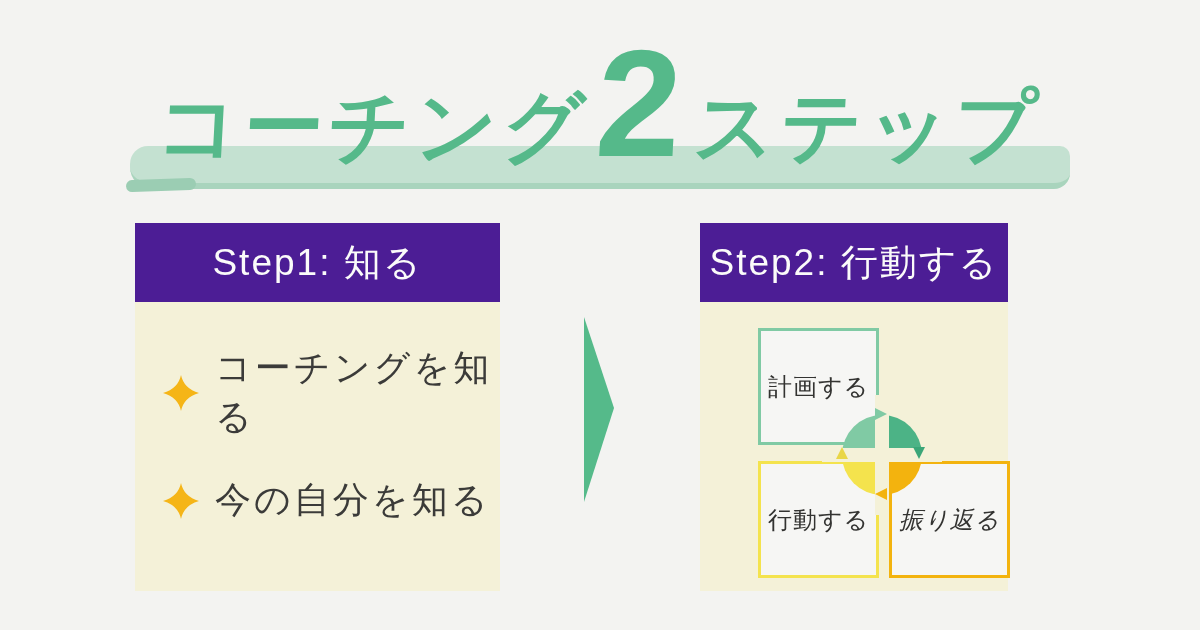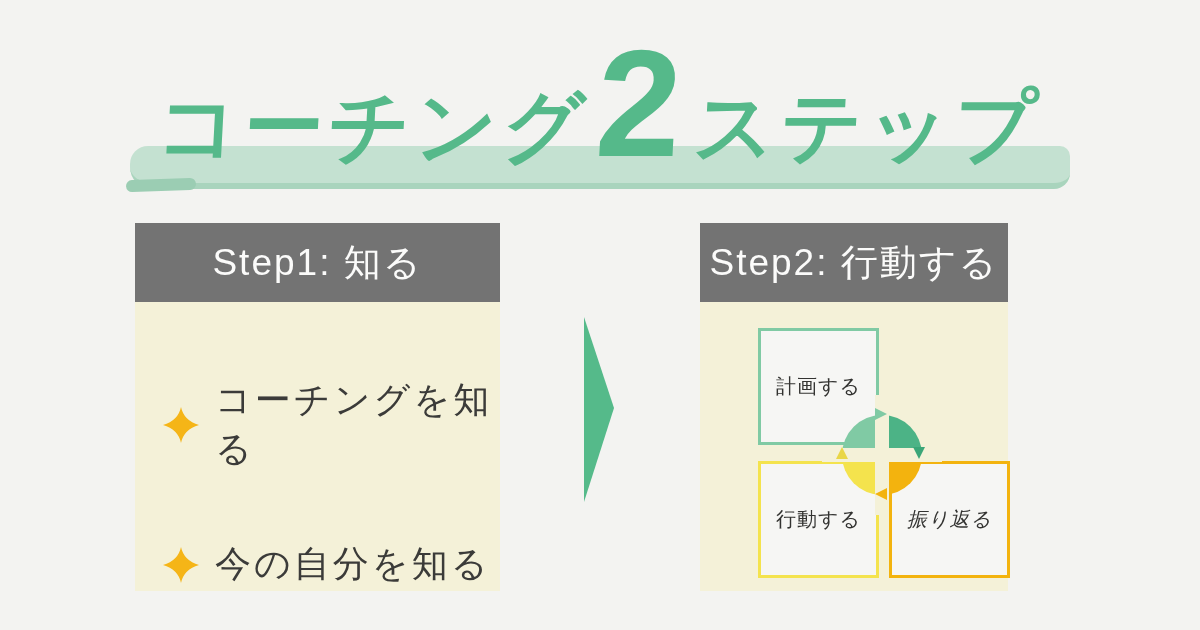--- a/index.html
+++ b/index.html
@@ -56,62 +56,62 @@
     letter-spacing: 0;
   }
 
   
   .card { position: absolute; top: 223px; width: 365px; height: 368px; }
   .card-left  { left: 135px; }
   .card-right { left: 700px; width: 308px; }
 
   .card-header {
     height: 79px;
-    background: #737373;
+    background: #4c1d95;
     color: #fbfbfa;
     display: flex;
     align-items: center;
     justify-content: center;
     font-size: 37px;
     letter-spacing: 2px;
   }
   .card-body {
     position: relative;
     height: 289px;
     background: #f4f1d8;
   }
 
   
   .items {
     padding: 42px 0 0 28px;
     display: flex;
     flex-direction: column;
     gap: 34px;
   }
-  .item { display: flex; align-items: center; gap: 16px; margin-top: 32px; }
+  .item { display: flex; align-items: center; gap: 16px; }
   .item .label {
     font-size: 36px;
     letter-spacing: 3px;
     color: #3b3b39;
   }
   .sparkle { width: 36px; height: 36px; flex: 0 0 36px; }
 
   
   .big-arrow { position: absolute; left: 584px; top: 317px; }
 
   
   .pdca-box {
     position: absolute;
     width: 121px; height: 117px;
     background: #f6f6f4;
     border: 3px solid;
     display: flex;
     align-items: center;
     justify-content: center;
-    font-size: 20px;
+    font-size: 24px;
     letter-spacing: 1px;
     color: #333331;
   }
   .box-tl { left: 58px;  top: 26px;  border-color: #80caa4; }
   .box-tr { left: 189px; top: 26px;  border-color: #4cb386; }
   .box-bl { left: 58px;  top: 159px; border-color: #f4e34d; }
   .box-br { left: 189px; top: 159px; border-color: #f3b30e; font-style: italic; }
 
   .cycle-svg { position: absolute; left: 122px; top: 93px; }
 </style>

